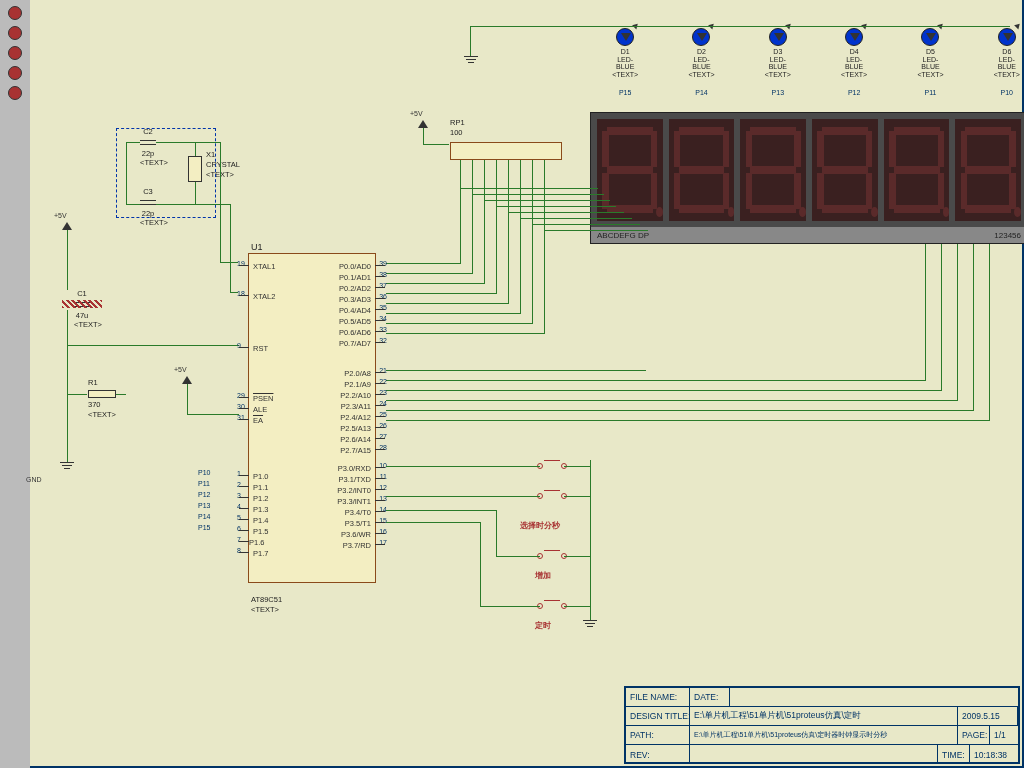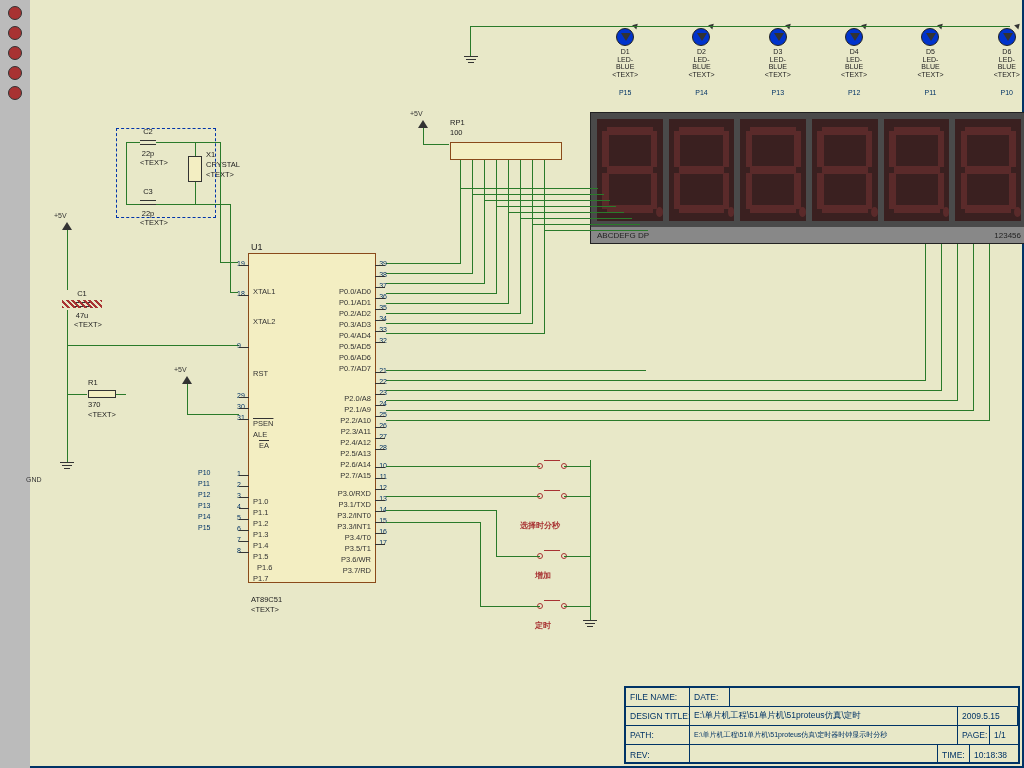--- a/index.html
+++ b/index.html
@@ -4,21 +4,21 @@
 <style>
 * { margin: 0; padding: 0; box-sizing: border-box; }
 body { font-family: "Arial", sans-serif; background: #e8e8c8; width: 1024px; height: 768px; position: relative; overflow: hidden; }
 .canvas { position: absolute; left: 30px; top: 0; width: 994px; height: 768px; background: #e8e8c8; background-image: radial-gradient(circle, #888 0.6px, transparent 0.6px); background-size: 8px 8px; border-right: 2px solid #003366; border-bottom: 2px solid #003366; }
 .vbar { position: absolute; left: 0; top: 0; width: 30px; height: 768px; background: #bbb; }
 .vbar .pin { width: 14px; height: 14px; margin: 6px auto; background: #a83232; border-radius: 50%; border: 1px solid #333; }
 
 .chip { position: absolute; background: #f3eec2; border: 1px solid #8a4a1a; font-size: 8px; color: #333; }
 .chip-label { position: absolute; top: -12px; left: 2px; font-size: 9px; color: #222; }
 .u1 { left: 218px; top: 253px; width: 128px; height: 330px; }
-.u1 .pin-label { position: absolute; font-size: 7.5px; color: #333; white-space: nowrap; margin-top: 25px; }
+.u1 .pin-label { position: absolute; font-size: 7.5px; color: #333; white-space: nowrap; }
 .u1 .num-l { position: absolute; left: -12px; font-size: 7px; color: #003366; }
 .u1 .num-r { position: absolute; right: -12px; font-size: 7px; color: #003366; }
 .stub { position: absolute; background: #333; }
 .stub-l { width: 10px; height: 1px; }
 .stub-r { width: 10px; height: 1px; }
 
 .wire { position: absolute; background: #2a7a2a; }
 .wire-h { height: 1px; }
 .wire-v { width: 1px; }
 
@@ -325,42 +325,42 @@
       <div class="stub stub-l" style="left:-10px;top:41px;"></div>
     <div class="pin-label" style="left:4px;top:90px;">RST</div>
       <div class="num-l" style="top:88px;">9</div>
       <div class="stub stub-l" style="left:-10px;top:93px;"></div>
     <div class="pin-label" style="left:4px;top:140px;text-decoration:overline;">PSEN</div>
       <div class="num-l" style="top:138px;">29</div>
       <div class="stub stub-l" style="left:-10px;top:143px;"></div>
     <div class="pin-label" style="left:4px;top:151px;">ALE</div>
       <div class="num-l" style="top:149px;">30</div>
       <div class="stub stub-l" style="left:-10px;top:154px;"></div>
-    <div class="pin-label" style="left:10px;top:162px;text-decoration:overline;">EA</div>
+    <div class="pin-label" style="left:4px;top:162px;text-decoration:overline;">EA</div>
       <div class="num-l" style="top:160px;">31</div>
       <div class="stub stub-l" style="left:-10px;top:165px;"></div>
     <div class="pin-label" style="left:4px;top:218px;">P1.0</div>
       <div class="num-l" style="top:216px;">1</div>
       <div class="stub stub-l" style="left:-10px;top:221px;"></div>
     <div class="pin-label" style="left:4px;top:229px;">P1.1</div>
       <div class="num-l" style="top:227px;">2</div>
       <div class="stub stub-l" style="left:-10px;top:232px;"></div>
     <div class="pin-label" style="left:4px;top:240px;">P1.2</div>
       <div class="num-l" style="top:238px;">3</div>
       <div class="stub stub-l" style="left:-10px;top:243px;"></div>
     <div class="pin-label" style="left:4px;top:251px;">P1.3</div>
       <div class="num-l" style="top:249px;">4</div>
       <div class="stub stub-l" style="left:-10px;top:254px;"></div>
     <div class="pin-label" style="left:4px;top:262px;">P1.4</div>
       <div class="num-l" style="top:260px;">5</div>
       <div class="stub stub-l" style="left:-10px;top:265px;"></div>
     <div class="pin-label" style="left:4px;top:273px;">P1.5</div>
       <div class="num-l" style="top:271px;">6</div>
       <div class="stub stub-l" style="left:-10px;top:276px;"></div>
-    <div class="pin-label" style="left:8px;top:284px;">P1.6</div>
+    <div class="pin-label" style="left:0;top:284px;">P1.6</div>
       <div class="num-l" style="top:282px;">7</div>
       <div class="stub stub-l" style="left:-10px;top:287px;"></div>
     <div class="pin-label" style="left:4px;top:295px;">P1.7</div>
       <div class="num-l" style="top:293px;">8</div>
       <div class="stub stub-l" style="left:-10px;top:298px;"></div>
 
     <div id="right-pins">
         <div class="pin-label" style="right: 4px; top: 8px;">P0.0/AD0</div>
         <div class="num-r" style="top: 6px;">39</div>
         <div class="stub stub-r" style="right: -10px; top: 11px;"></div>

